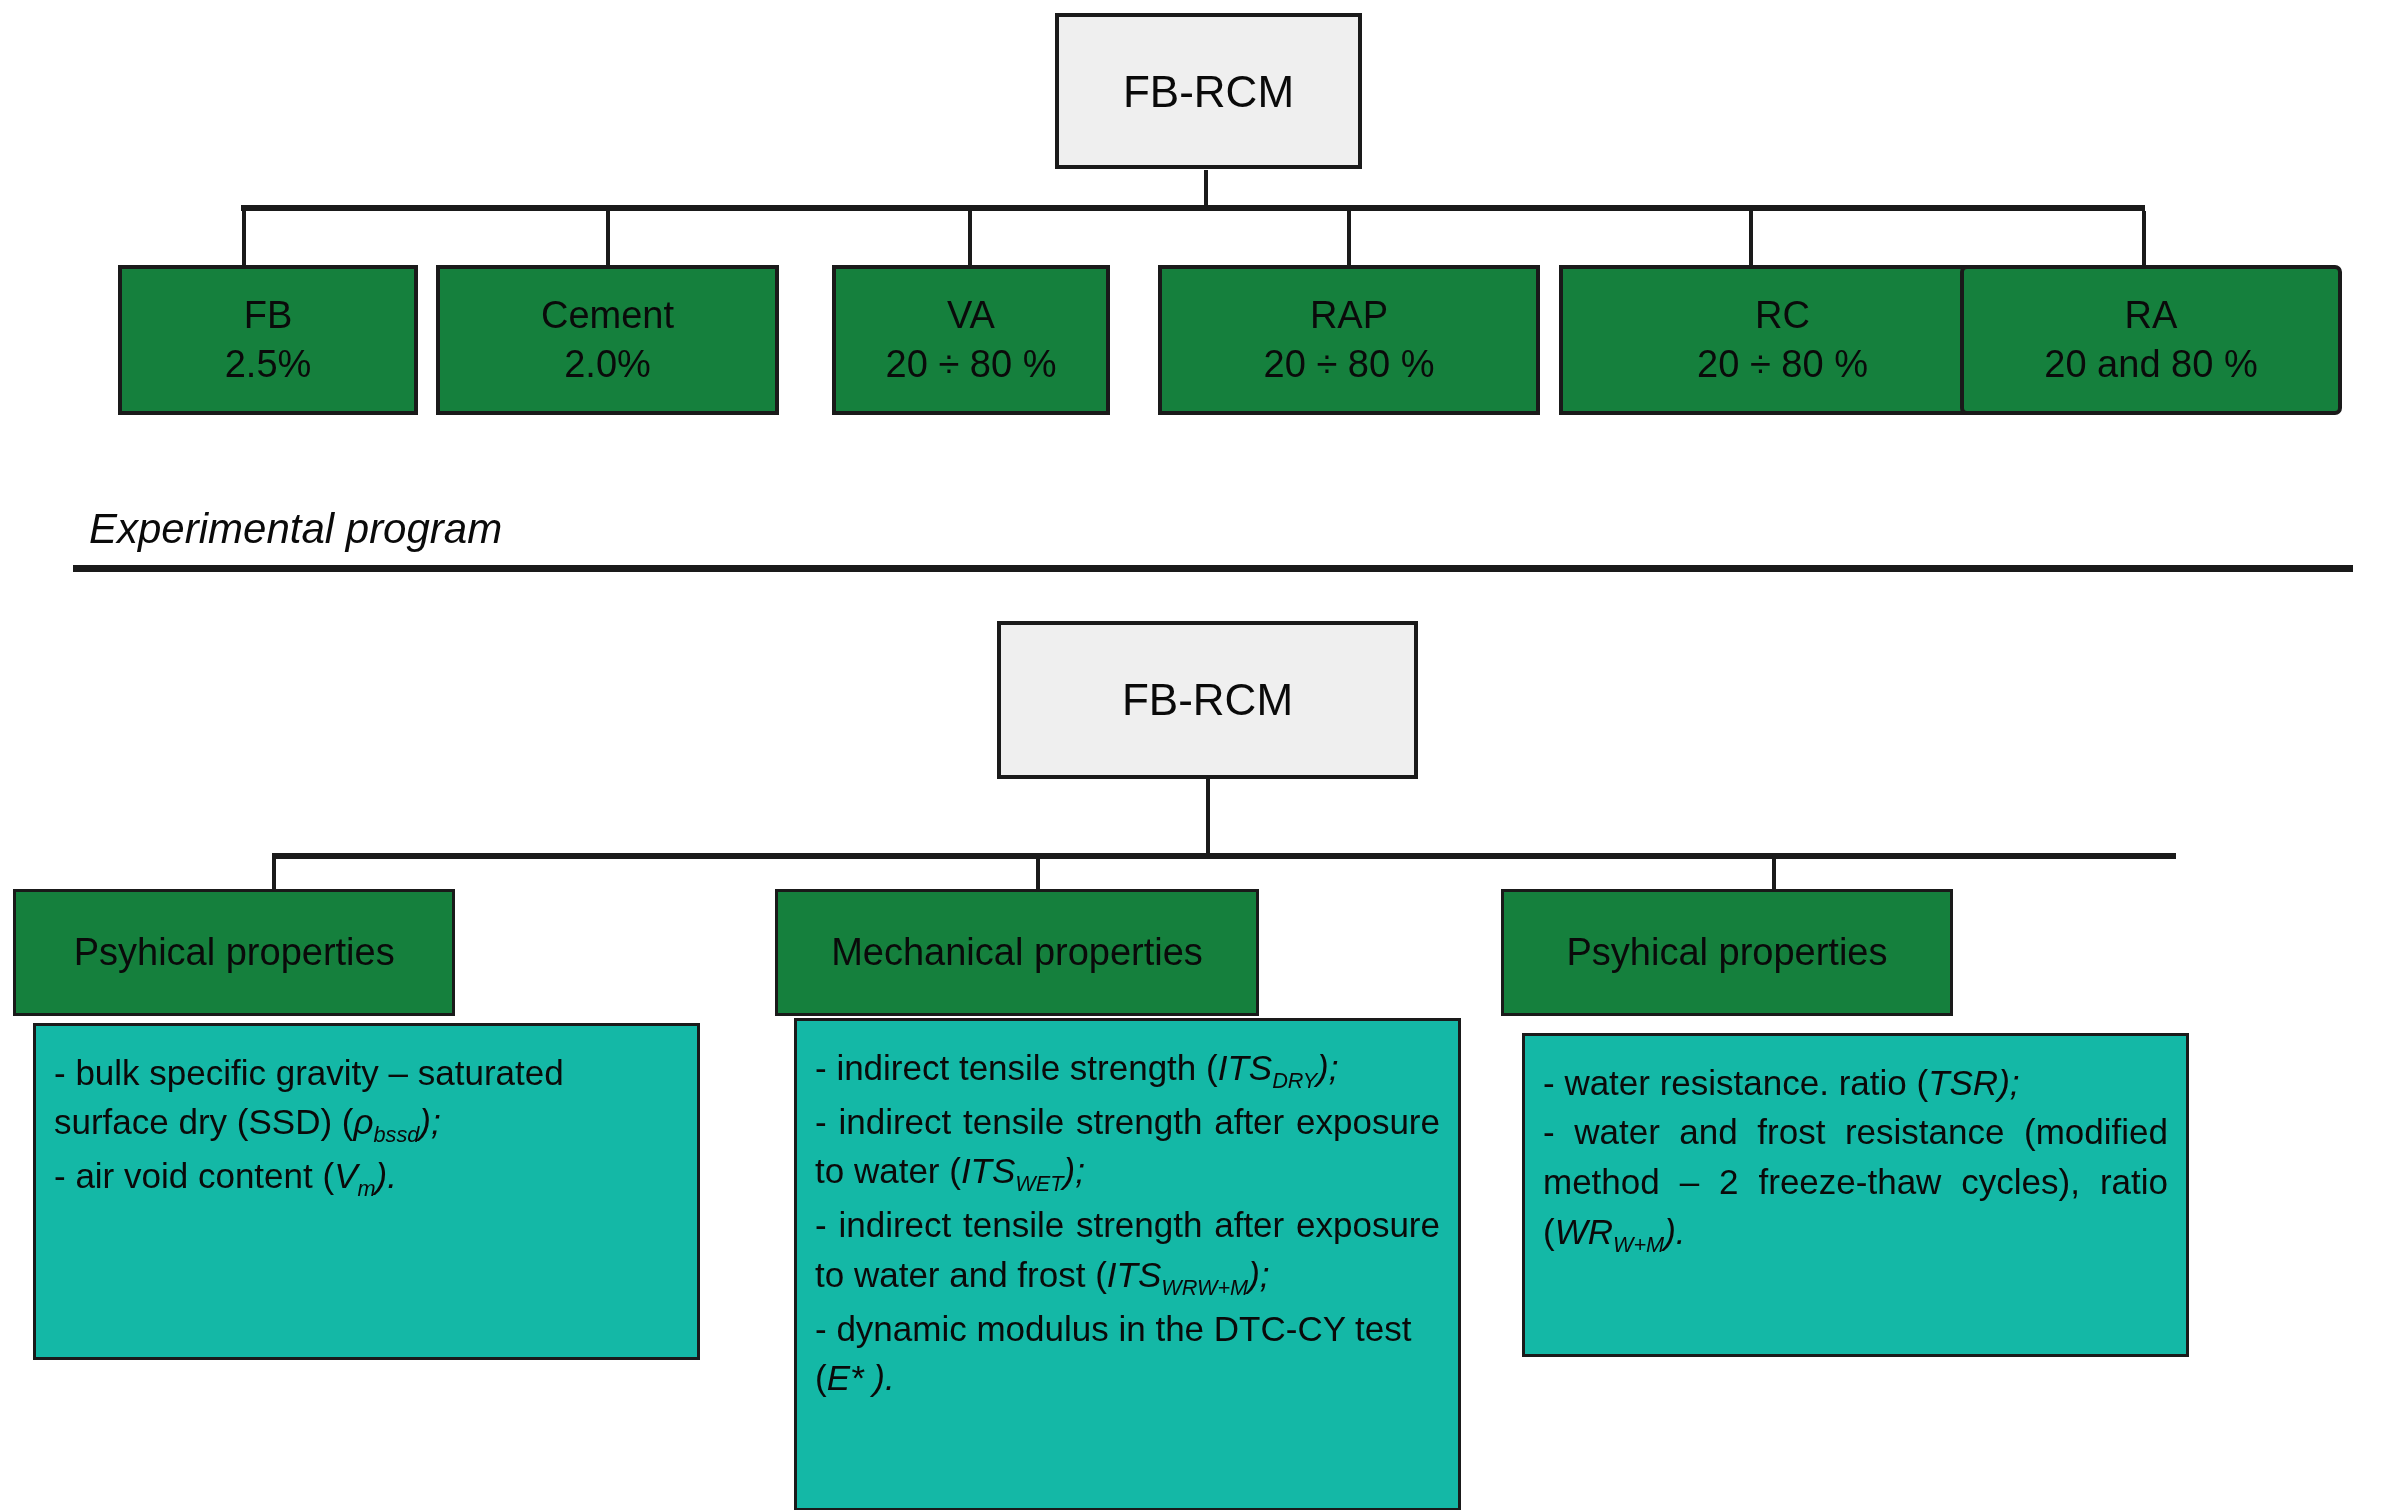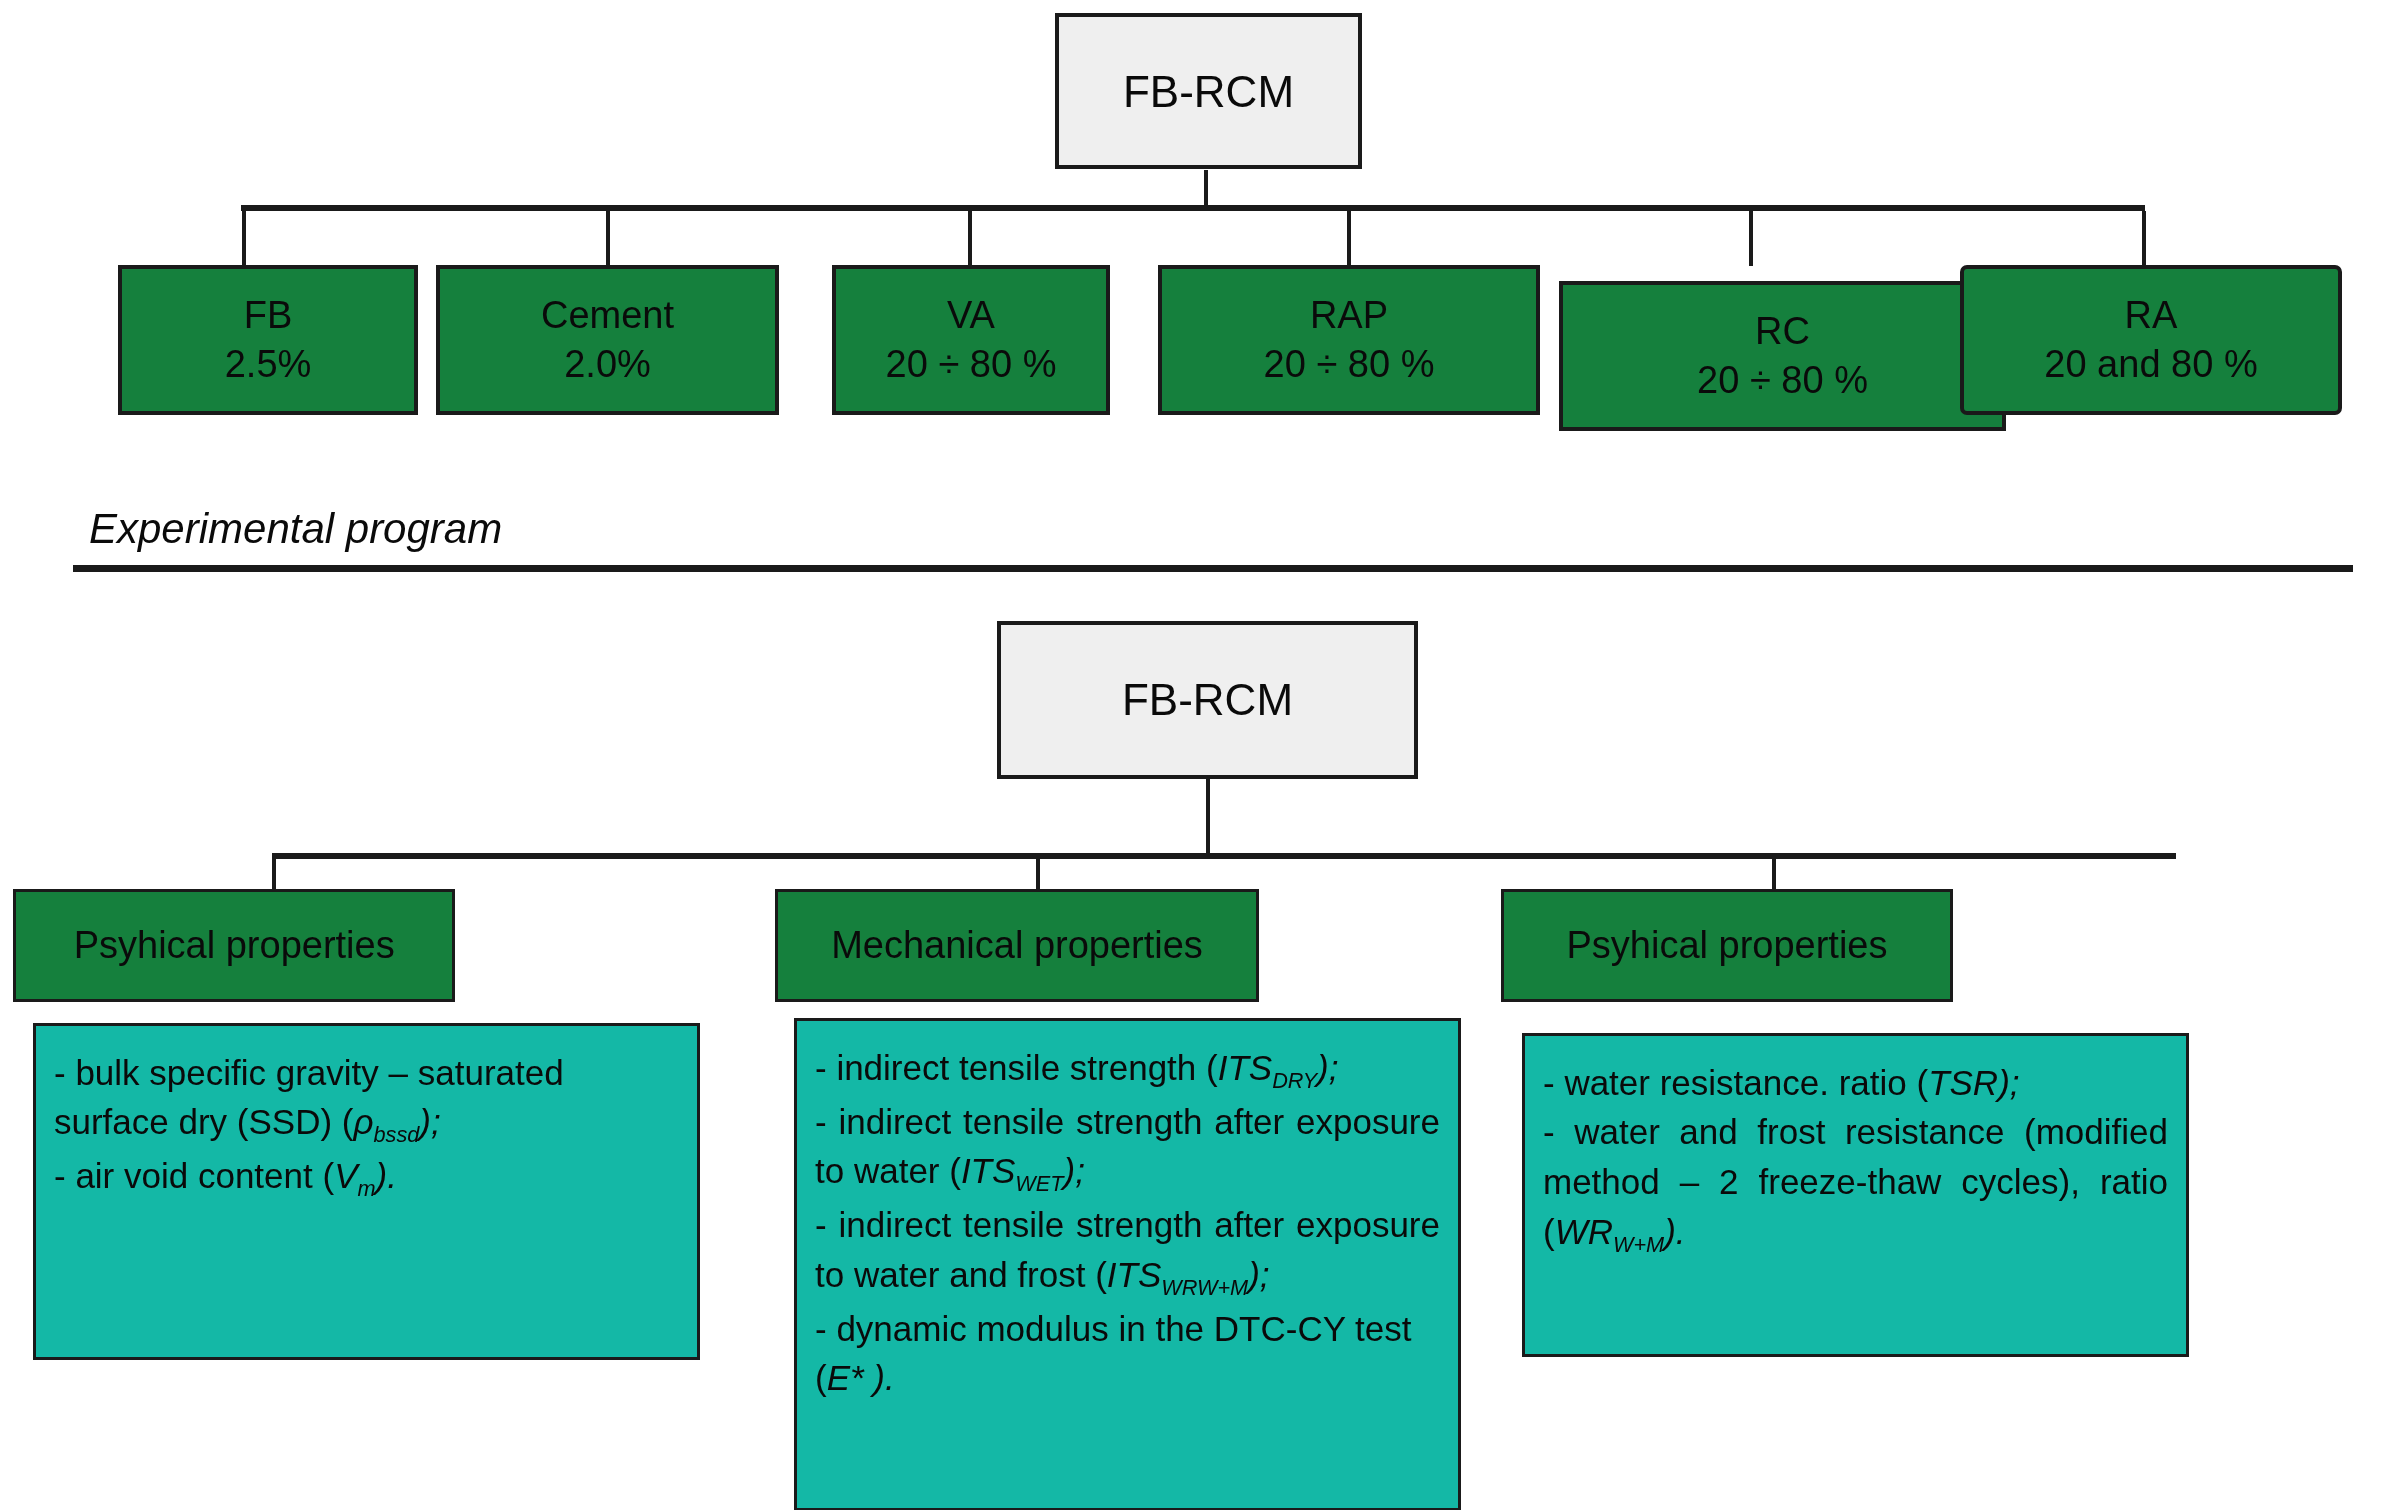--- a/index.html
+++ b/index.html
@@ -37,21 +37,21 @@
   #top-bus  { left: 241px; top: 205px; width: 1904px; }
 
   .mat-node { top: 265px; height: 150px; }
   .mat-node .name { font-size: 38px; }
   .mat-node .val  { font-size: 38px; }
 
   #mat-0 { left: 118px;  width: 300px; }
   #mat-1 { left: 436px;  width: 343px; text-align: right; }
   #mat-2 { left: 832px; width: 278px; }
   #mat-3 { left: 1158px; width: 382px; }
-  #mat-4 { left: 1559px; width: 447px; margin-top: 16px; }
+  #mat-4 { left: 1559px; width: 447px; }
   #mat-5 { left: 1960px; width: 382px; border-radius: 7px; }
 
   .mat-drop { top: 211px; height: 55px; }
   #drop-0 { left: 242px; }
   #drop-1 { left: 606px; }
   #drop-2 { left: 968px; }
   #drop-3 { left: 1347px; }
   #drop-4 { left: 1749px; }
   #drop-5 { left: 2142px; }
 
@@ -65,21 +65,21 @@
     width: 2280px; height: 6.6px; background: #1a1a1a;
   }
 
   
   #root-bot { left: 997px; top: 621px; width: 421px; height: 158px; }
   #root-bot .label { font-size: 44px; }
 
   #bot-stem { left: 1206px; top: 778px; height: 78px; }
   #bot-bus  { left: 272px; top: 853px; width: 1904px; }
 
-  .prop-head { top: 889px; height: 113px; border-width: 3.6px; }
+  .prop-head { top: 889px; height: 127px; border-width: 3.6px; }
   .prop-head .label { font-size: 38px; }
   #head-0 { left: 13.2px;   width: 442px; }
   #head-1 { left: 775px; width: 484px; }
   #head-2 { left: 1501px; width: 452px; }
 
   .head-drop { top: 858px; height: 34px; }
   #hdrop-0 { left: 272px; }
   #hdrop-1 { left: 1036px; }
   #hdrop-2 { left: 1772px; }
 

